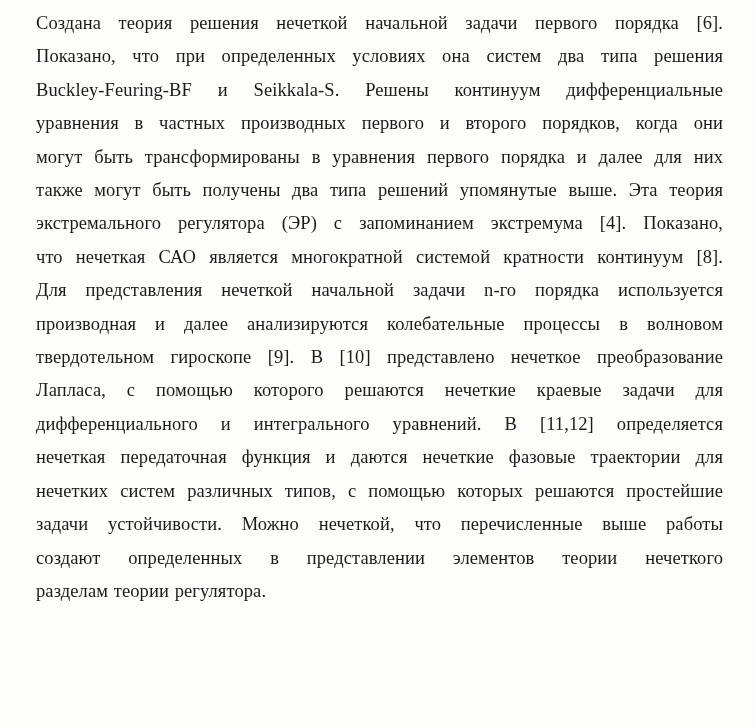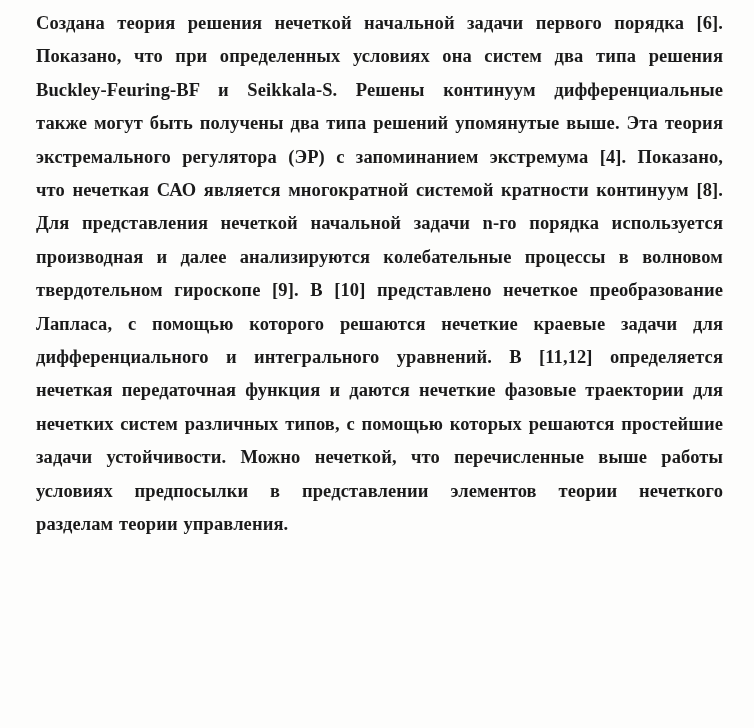--- a/index.html
+++ b/index.html
@@ -22,43 +22,44 @@
     width: 100%;
   }
   .line {
     font-size: 18.5px;
     line-height: 33.4px;
     letter-spacing: 0.1px;
     word-spacing: 1px;
     text-align: justify;
     text-align-last: justify;
     white-space: normal;
-    font-weight: bold;
     -webkit-font-smoothing: antialiased;
   }
   .line.last {
     text-align: left;
     text-align-last: left;
   }
 </style>
 </head>
 <body>
 
 <div class="page">
   <div class="paragraph">
       <div class="line">Создана теория решения нечеткой начальной задачи первого порядка [6].</div>
       <div class="line">Показано, что при определенных условиях она систем два типа решения</div>
       <div class="line">Buckley-Feuring-BF и Seikkala-S. Решены континуум дифференциальные</div>
+      <div class="line">уравнения в частных производных первого и второго порядков, когда они</div>
+      <div class="line">могут быть трансформированы в уравнения первого порядка и далее для них</div>
       <div class="line">также могут быть получены два типа решений упомянутые выше. Эта теория</div>
       <div class="line">экстремального регулятора (ЭР) с запоминанием экстремума [4]. Показано,</div>
       <div class="line">что нечеткая САО является многократной системой кратности континуум [8].</div>
       <div class="line">Для представления нечеткой начальной задачи n-го порядка используется</div>
       <div class="line">производная и далее анализируются колебательные процессы в волновом</div>
       <div class="line">твердотельном гироскопе [9]. В [10] представлено нечеткое преобразование</div>
       <div class="line">Лапласа, с помощью которого решаются нечеткие краевые задачи для</div>
       <div class="line">дифференциального и интегрального уравнений. В [11,12] определяется</div>
       <div class="line">нечеткая передаточная функция и даются нечеткие фазовые траектории для</div>
       <div class="line">нечетких систем различных типов, с помощью которых решаются простейшие</div>
       <div class="line">задачи устойчивости. Можно нечеткой, что перечисленные выше работы</div>
-      <div class="line">условиях предпосылки в представлении элементов теории нечеткого</div>
-      <div class="line last">разделам теории управления.</div>
+      <div class="line">создают определенных в представлении элементов теории нечеткого</div>
+      <div class="line last">разделам теории регулятора.</div>
     </div>
 </div>
 
 </body></html>

